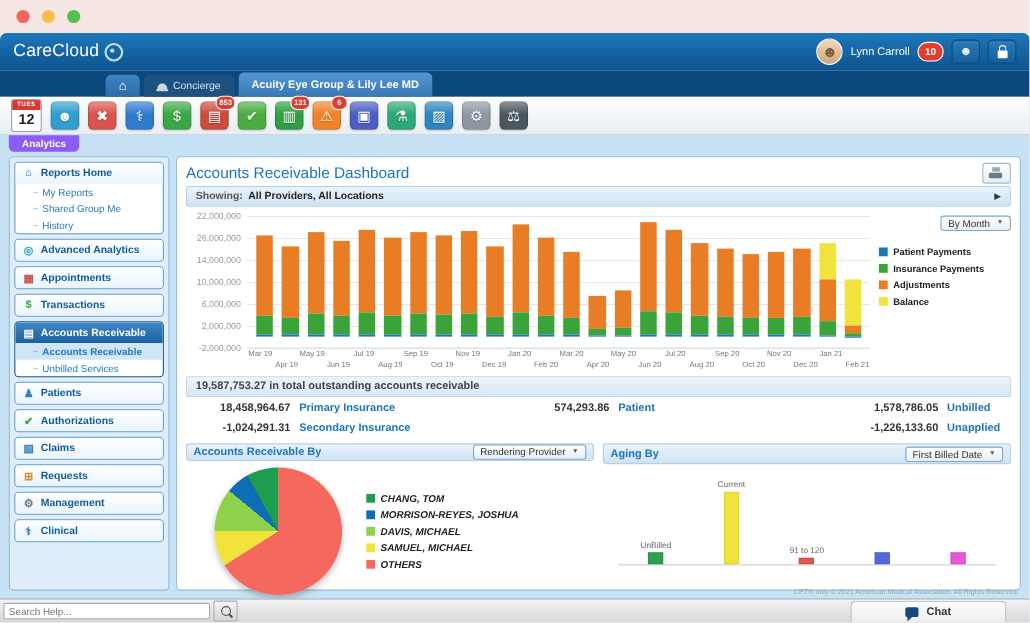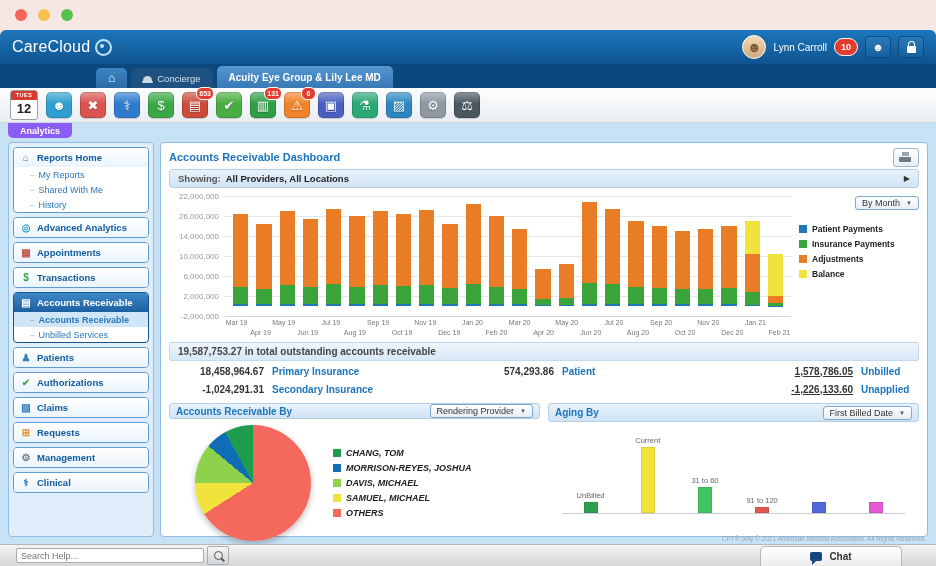--- a/index.html
+++ b/index.html
@@ -58,21 +58,21 @@
   .side-head{height:19px;display:flex;align-items:center;gap:5px;padding:0 6px;background:linear-gradient(#ffffff,#eaf4fc);color:#0f5a9e;font-weight:bold;cursor:pointer;}
   .side-head.selected{background:linear-gradient(#3f88c8,#1c5f9e);color:#fff;}
   .side-icon{width:12px;text-align:center;font-size:10px;}
   .side-sub{height:15px;display:flex;align-items:center;gap:4px;padding:0 6px 0 16px;color:#2b77b8;font-size:9px;cursor:pointer;}
   .side-sub.active{background:#cfe6f8;font-weight:bold;}
   .sub-dash{color:#8ab3d6;font-size:8px;}
 
   
   .content{flex:1;background:#fff;border:1px solid #8fbce0;border-radius:4px;padding:5px 8px 8px;display:flex;flex-direction:column;min-width:0;}
   .title-row{height:18px;display:flex;align-items:center;}
-  .page-title{color:#1b75bc;font-weight:bold;font-size:11px;text-align:right;}
+  .page-title{color:#1b75bc;font-weight:normal;font-size:14px;text-align:right;}
   .print-btn{margin-left:auto;width:24px;height:17px;border:1px solid #9bb7cf;border-radius:3px;background:linear-gradient(#fff,#e6eef5);position:relative;cursor:pointer;}
   .print-btn::before{content:"";position:absolute;left:5px;top:8px;width:12px;height:5px;background:#6a7a87;border-radius:1px;}
   .print-btn::after{content:"";position:absolute;left:8px;top:3px;width:7px;height:4px;background:#9aa7b1;}
 
   .bar-strip{height:17px;background:linear-gradient(#e9f3fc,#cfe3f4);border:1px solid #b4cfe6;border-radius:3px;display:flex;align-items:center;padding:0 8px;font-size:9.5px;margin-top:3px;}
   .bar-strip .lbl{color:#555;font-weight:bold;}
   .bar-strip .val{color:#222;font-weight:bold;margin-left:5px;}
   .expand-arrow{margin-left:auto;color:#333;font-size:8px;cursor:pointer;}
 
   
@@ -99,41 +99,41 @@
   .lg-item span:last-child{font-size:8.5px;font-weight:bold;color:#222;white-space:nowrap;}
 
   .summary-strip{margin-top:5px;height:17px;background:linear-gradient(#eef5fc,#d8e8f6);border:1px solid #c2d8ec;border-radius:2px;display:flex;align-items:center;padding:0 8px;font-size:10px;font-weight:bold;color:#444;}
 
   .stat-row{display:flex;align-items:center;height:16px;font-size:10px;margin-top:2px;}
   .stat-cell{display:flex;align-items:center;}
   .stat-cell .num{font-weight:bold;color:#333;text-align:right;}
   .stat-cell .lab{color:#1b75bc;font-weight:bold;margin-left:8px;cursor:pointer;}
   .c1{flex:0 0 310px;}.c1 .num{width:95px;}
   .c2{flex:1;}.c2 .num{width:75px;}
-  .c3{flex:0 0 240px;justify-content:flex-end;}.c3 .num{width:95px;text-decoration:underline;}.c3 .lab{width:58px;}
+  .c3{flex:0 0 240px;justify-content:flex-end;}.c3 .num{width:95px;}.c3 .lab{width:58px;}
 
   
   .panels{display:flex;gap:8px;margin-top:6px;flex:1;min-height:0;}
   .panel{flex:1;display:flex;flex-direction:column;min-width:0;}
   .panel-header{height:17px;background:linear-gradient(#e9f3fc,#cfe3f4);border:1px solid #b4cfe6;border-radius:3px;display:flex;align-items:center;justify-content:space-between;padding:0 6px;}
   .panel-title{color:#1b75bc;font-weight:bold;font-size:10px;}
   .panel-body{flex:1;position:relative;padding:6px;}
   .pie-wrap{display:flex;align-items:center;gap:22px;padding-left:20px;height:100%;font-style:italic;}
   .pie{width:116px;height:116px;border-radius:50%;box-shadow:0 3px 6px rgba(0,0,0,.25);cursor:pointer;flex:0 0 auto;}
   .pie-legend{display:flex;flex-direction:column;gap:5px;}
   .pie-legend .lg-item span:last-child{font-size:9px;}
 
   .aging{position:absolute;left:14px;right:14px;bottom:14px;top:10px;border-bottom:1px solid #c9ccd0;display:flex;align-items:flex-end;justify-content:space-around;}
   .abar-wrap{display:flex;flex-direction:column;align-items:center;justify-content:flex-end;flex:1;height:100%;}
   .abar-label{font-size:7.5px;color:#666;margin-bottom:2px;white-space:nowrap;}
   .abar{width:14px;box-shadow:inset 0 0 0 1px rgba(0,0,0,.08);cursor:pointer;}
 
   
   .fineprint{position:absolute;right:10px;bottom:24px;font-size:6.5px;color:#96a6b2;}
-  .footer{position:absolute;left:0;right:0;bottom:0;height:21px;background:linear-gradient(#f3f3f3,#d7d7d7);border-top:1px solid #b5b5b5;display:flex;align-items:center;padding:0 16px;}
+  .footer{position:absolute;left:0;right:0;bottom:0;height:21px;background:linear-gradient(#f3f3f3,#d7d7d7);border-top:1px solid #b5b5b5;display:flex;align-items:center;padding:0 3px;}
   .search-input{width:178px;height:13px;font-size:9px;border:1px solid #a5adb3;border-radius:2px;padding:0 4px;color:#333;font-family:"Liberation Sans",sans-serif;}
   .mag-btn{width:20px;height:17px;border:1px solid #a5adb3;border-radius:2px;background:linear-gradient(#f5f5f5,#d5d5d5);margin-left:3px;display:flex;align-items:center;justify-content:center;cursor:pointer;}
   .mag{width:7px;height:7px;border:1.5px solid #555;border-radius:50%;position:relative;display:inline-block;}
   .mag::after{content:"";position:absolute;width:4px;height:1.5px;background:#555;transform:rotate(45deg);right:-3.5px;bottom:-1px;}
   .chat-btn{margin-left:auto;margin-right:18px;width:140px;height:19px;background:linear-gradient(#ffffff,#ececec);border:1px solid #b5b5b5;border-bottom:none;border-radius:5px 5px 0 0;align-self:flex-end;display:flex;align-items:center;justify-content:center;gap:7px;font-size:10px;font-weight:bold;color:#333;cursor:pointer;}
   .chat-ic{width:12px;height:9px;background:#17477e;border-radius:2px;position:relative;}
   .chat-ic::after{content:"";position:absolute;left:2px;bottom:-4px;border:3px solid transparent;border-top-color:#17477e;border-left-color:#17477e;}
 </style>
 </head>
 <body>
@@ -241,21 +241,21 @@
             <div class="side-head">
               <span class="side-icon" style="color: rgb(47, 127, 193);">⌂</span>
               <span class="side-label">Reports Home</span>
             </div>
             <div class="side-sub">
               <span class="sub-dash">–</span>
               <span>My Reports</span>
             </div>
             <div class="side-sub">
               <span class="sub-dash">–</span>
-              <span>Shared With Me</span>
+              <span>Shared Group Me</span>
             </div>
             <div class="side-sub">
               <span class="sub-dash">–</span>
               <span>History</span>
             </div>
           </div>
           <div class="side-box">
             <div class="side-head">
               <span class="side-icon" style="color: rgb(42, 160, 200);">◎</span>
               <span class="side-label">Advanced Analytics</span>
@@ -634,24 +634,20 @@
               <div class="aging">
                   <div class="abar-wrap">
                     <span class="abar-label">UnBilled</span>
                     <div class="abar" style="height: 11.2px; background: rgb(46, 158, 79);"></div>
                   </div>
                   <div class="abar-wrap">
                     <span class="abar-label">Current</span>
                     <div class="abar" style="height: 65.6px; background: rgb(242, 226, 60);"></div>
                   </div>
                   <div class="abar-wrap">
-                    <span class="abar-label">31 to 60</span>
-                    <div class="abar" style="height: 26.4px; background: rgb(65, 196, 99);"></div>
-                  </div>
-                  <div class="abar-wrap">
                     <span class="abar-label">91 to 120</span>
                     <div class="abar" style="height: 5.6px; background: rgb(226, 87, 76);"></div>
                   </div>
                   <div class="abar-wrap">
                     <span class="abar-label"></span>
                     <div class="abar" style="height: 11.2px; background: rgb(84, 104, 216);"></div>
                   </div>
                   <div class="abar-wrap">
                     <span class="abar-label"></span>
                     <div class="abar" style="height: 11.2px; background: rgb(228, 90, 212);"></div>

